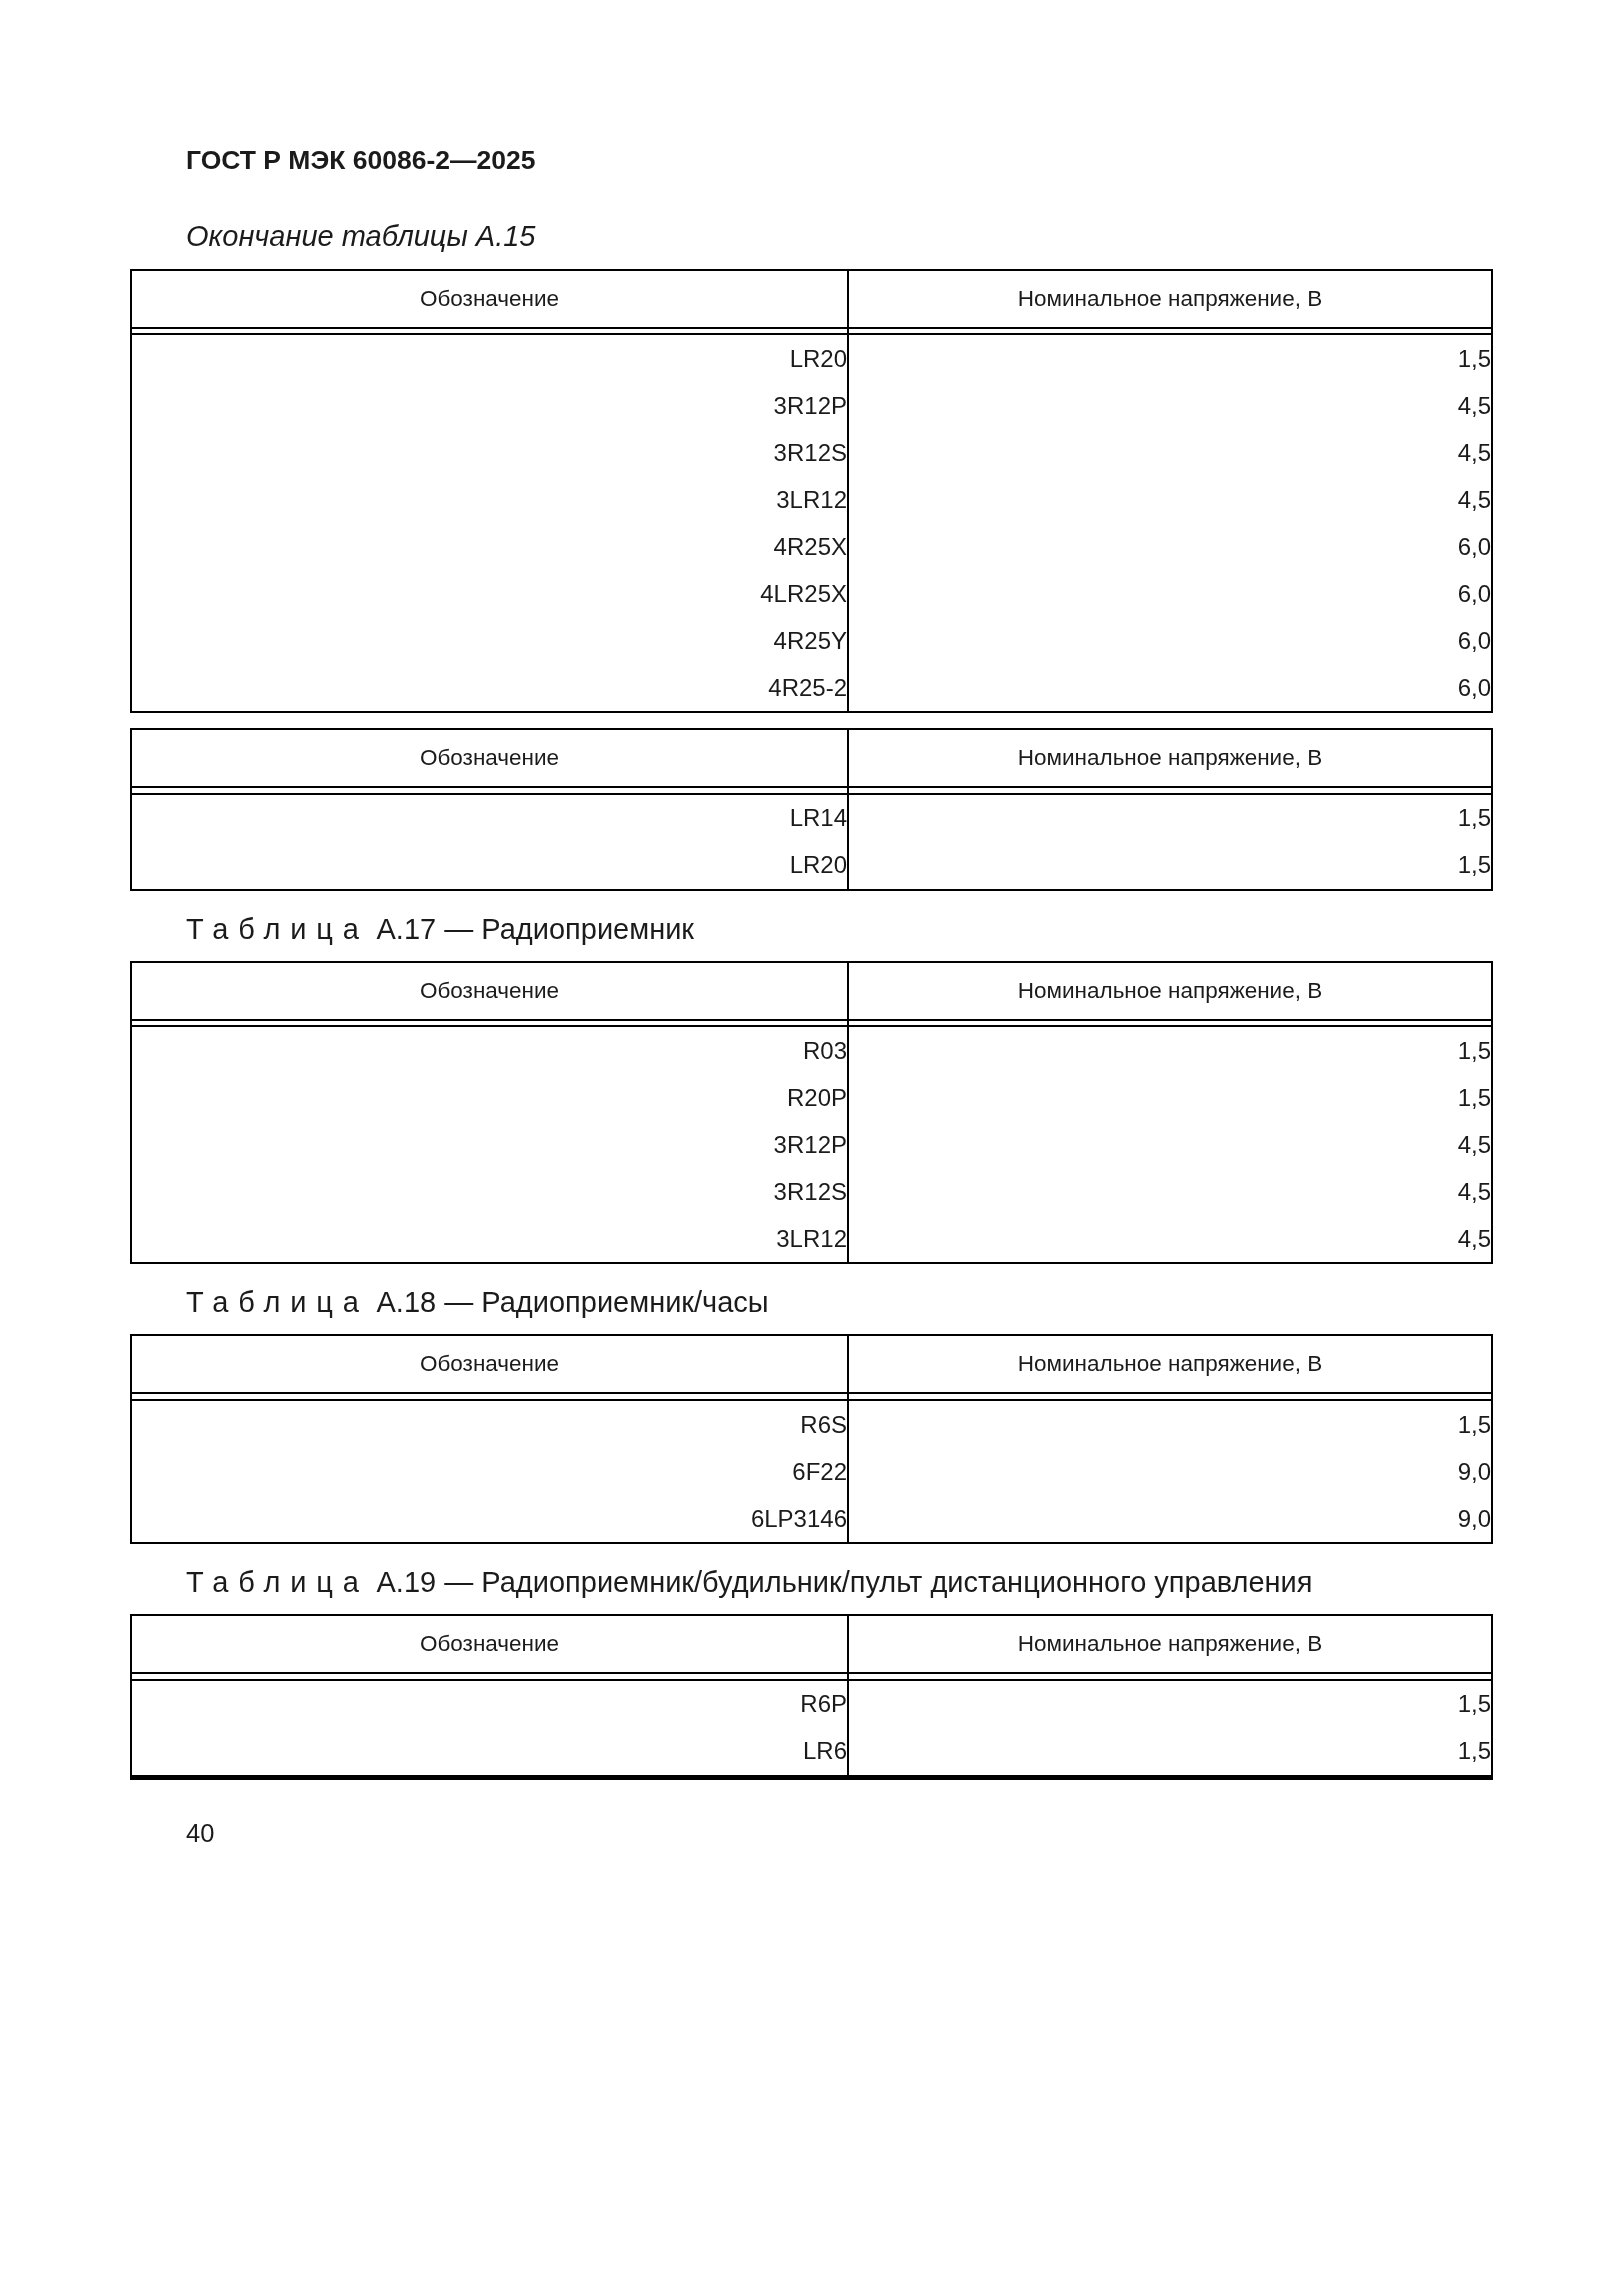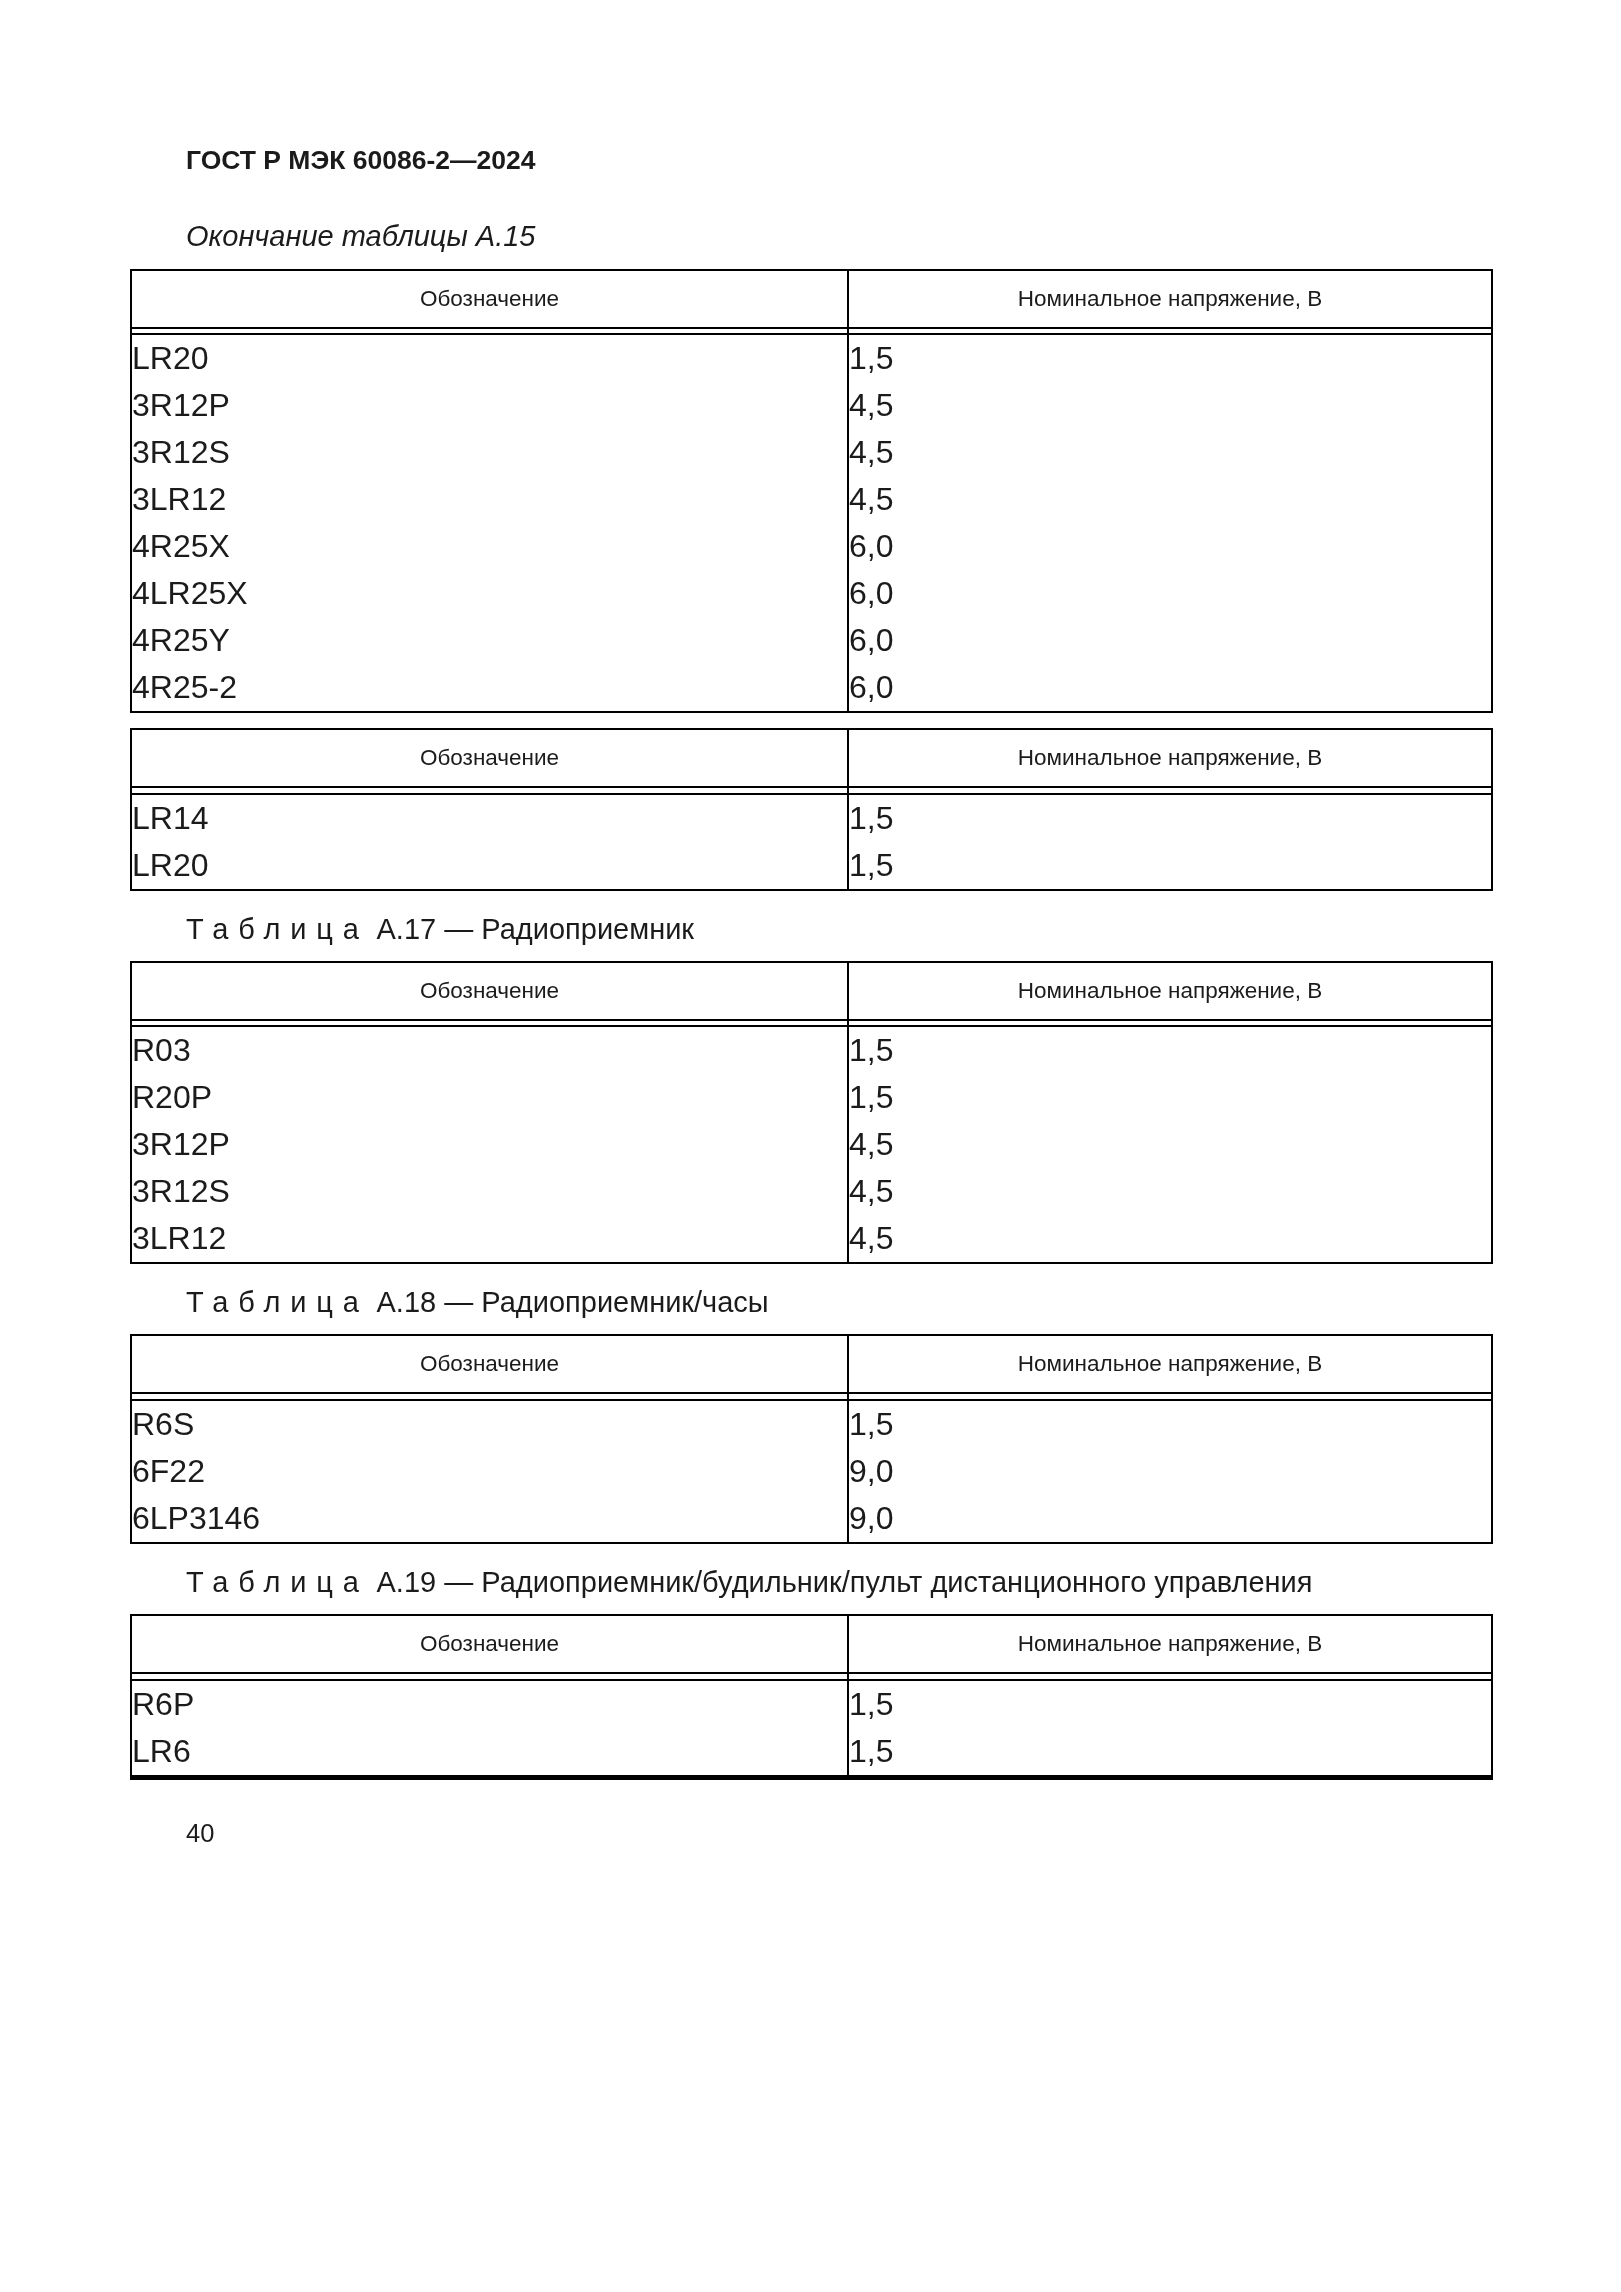--- a/index.html
+++ b/index.html
@@ -55,22 +55,22 @@
     height: 56px;
     font-weight: normal;
     font-size: 22.5px;
     text-align: center;
     vertical-align: middle;
     border-bottom: 2px solid #000;
     padding: 0;
   }
   .gost-table td {
     height: 47px;
-    font-size: 32px;
-    text-align: left;
+    font-size: 24px;
+    text-align: right;
     vertical-align: middle;
     padding: 0;
   }
   .gost-table .col-des { border-right: 2px solid #000; margin-top: 47px; }
   .gost-table tr.spacer td {
     height: 4.9px;
     border-bottom: 2px solid #000;
   }
   .gost-table tr.note-row td {
     height: 49px;
@@ -85,21 +85,21 @@
     margin: 39px 0 0 56px;
     font-size: 25.5px;
   }
 </style>
 </head>
 <body>
 
 <div class="page">
   <div class="content">
 
-    <div class="doc-title">ГОСТ Р МЭК 60086-2—2024</div>
+    <div class="doc-title">ГОСТ Р МЭК 60086-2—2025</div>
 
     <div class="caption caption-continuation">Окончание таблицы А.15</div>
 
     <table class="gost-table">
       <colgroup>
           <col class="c1">
           <col class="c2">
         </colgroup>
       <thead>
         <tr>

